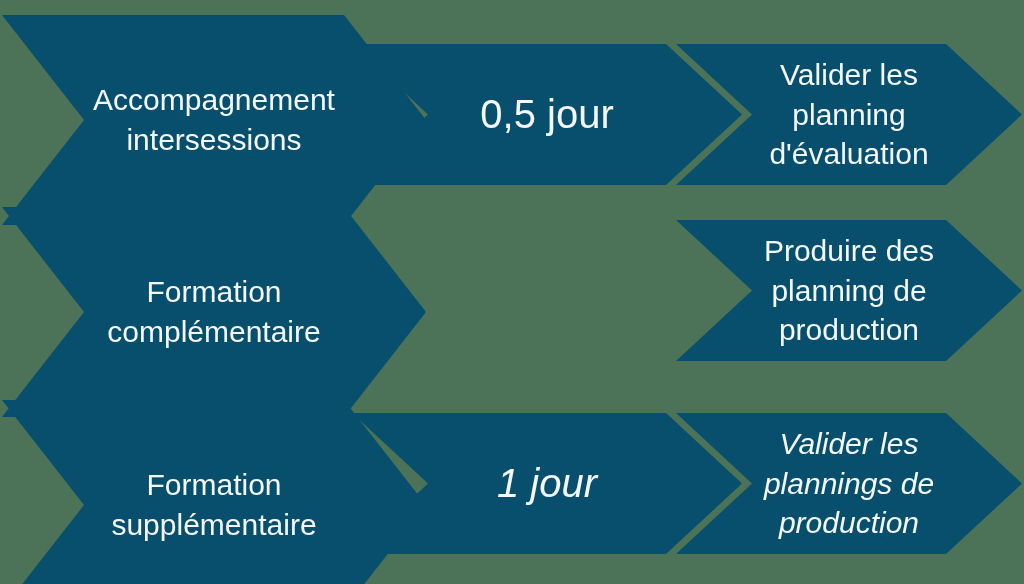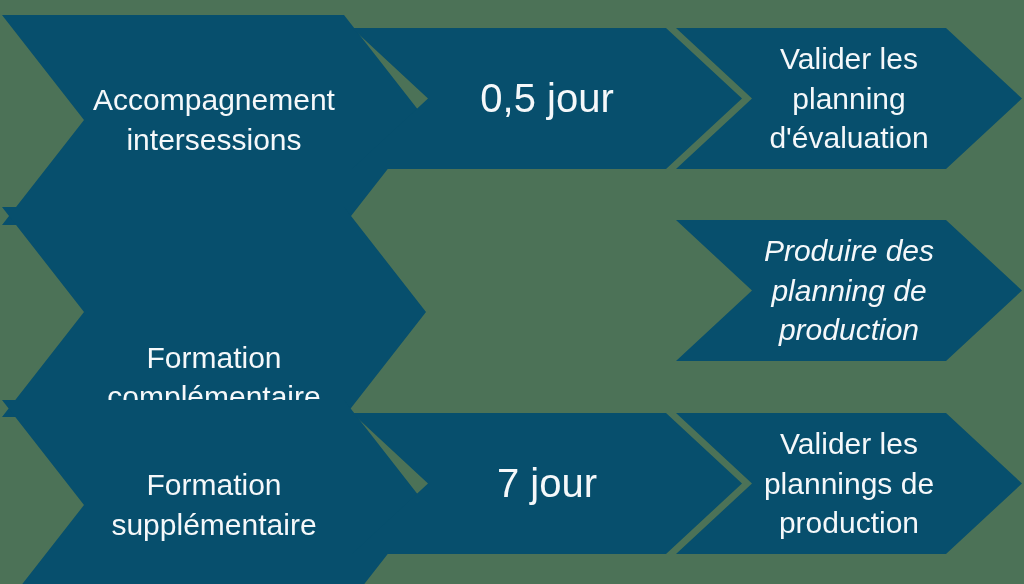--- a/index.html
+++ b/index.html
@@ -46,25 +46,25 @@
     font-size: 40px;
   }
   
   .col3 {
     left: 676px; width: 346px; height: 141px;
     clip-path: polygon(0 0, calc(100% - 76px) 0, 100% 50%, calc(100% - 76px) 100%, 0 100%, 76px 50%);
     padding: 0 78px;
     font-size: 30px;
   }
   .row1.col1 { top: 15px; }
-  .row1.col2, .row1.col3 { top: 28px; text-align: center; }
-  .row2.col1 { top: 207px; align-items: flex-end; }
-  .row2.col2, .row2.col3 { top: 220px; font-style: italic; }
+  .row1.col2, .row1.col3 { top: 44px; text-align: center; }
+  .row2.col1 { top: 207px; }
+  .row2.col2, .row2.col3 { top: 220px; }
   .row3.col1 { top: 400px; }
-  .row3.col2, .row3.col3 { top: 413px; }
+  .row3.col2, .row3.col3 { top: 413px; font-style: italic; }
 </style>
 </head>
 <body>
 
 <div class="canvas">
 
   <div class="chevron row1 col1">
     <span>Accompagnement intersessions</span>
   </div>
   <div class="chevron row1 col2">
@@ -78,19 +78,19 @@
     <span>Formation complémentaire</span>
   </div>
   <div class="chevron row2 col3">
     <span>Produire des planning de production</span>
   </div>
 
   <div class="chevron row3 col1">
     <span>Formation supplémentaire</span>
   </div>
   <div class="chevron row3 col2">
-    <span>7 jour</span>
+    <span>1 jour</span>
   </div>
   <div class="chevron row3 col3">
     <span>Valider les plannings de production</span>
   </div>
 
 </div>
 
 </body></html>

